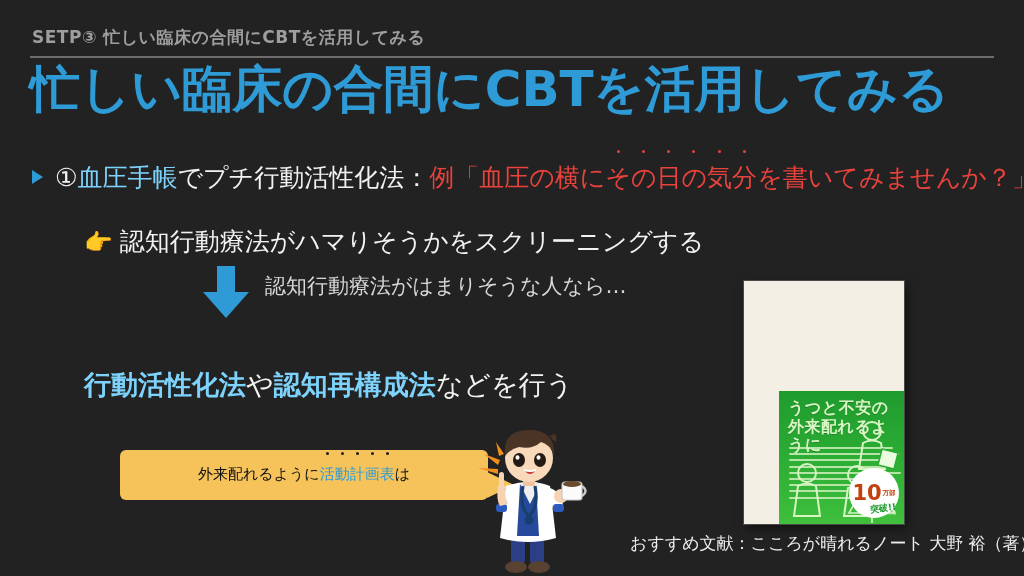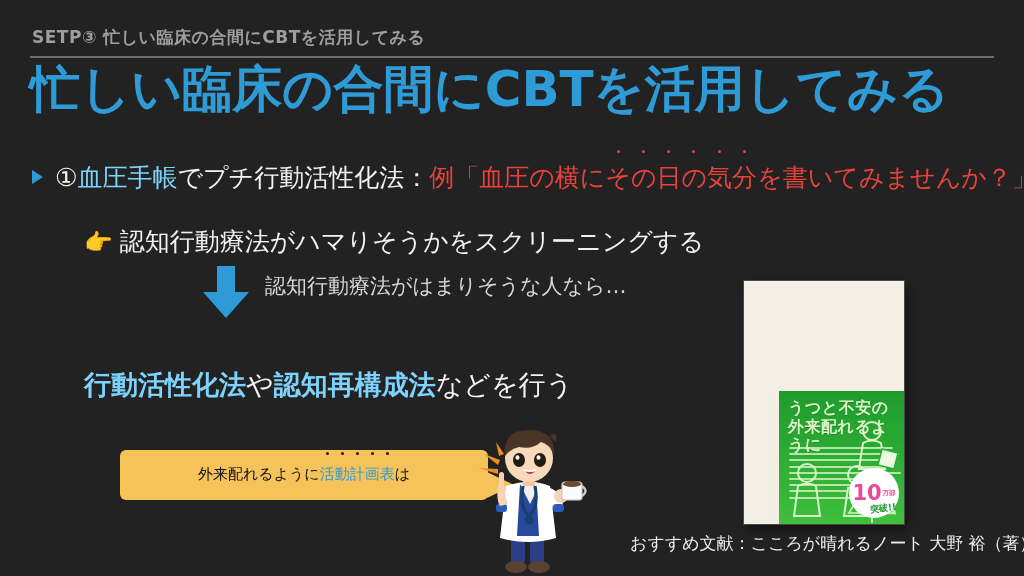--- a/index.html
+++ b/index.html
@@ -147,21 +147,21 @@
   }
   #bandBody{
     position:absolute;left:10px;top:56px;width:110px;
   }
   #bandBody .ln{
     height:2px;background:#cdeebb;opacity:.85;margin-bottom:4.2px;border-radius:1px;
   }
   #badge{
     position:absolute;right:5px;bottom:6px;
     width:50px;height:50px;border-radius:50%;
-    background:#ffffff;color:#ec4899;
+    background:#ffffff;color:#c2410c;
     display:flex;align-items:center;justify-content:center;
   }
   #badge .n{font-size:21px;font-weight:bold;line-height:1;}
   #badge .s{font-size:6.5px;font-weight:bold;line-height:1.05;margin-left:1px;}
   #badgeSub{
     position:absolute;right:8px;bottom:9px;
     font-size:9px;font-weight:bold;color:#1f9b2e;
     transform:rotate(-7deg);
   }
   #pubLogo{

